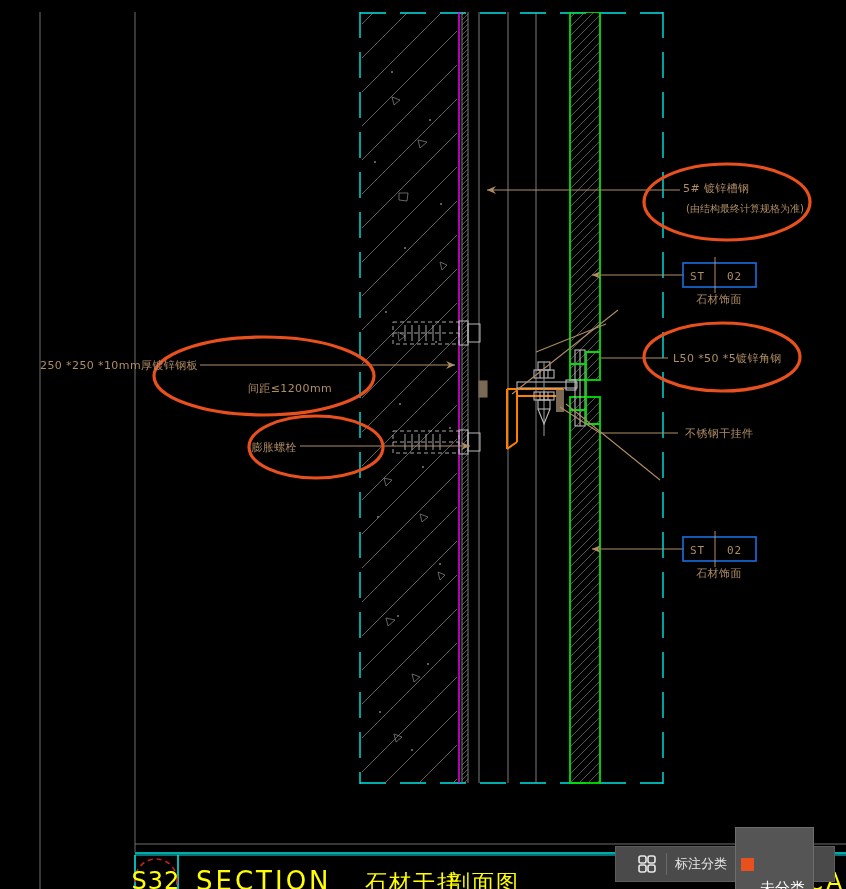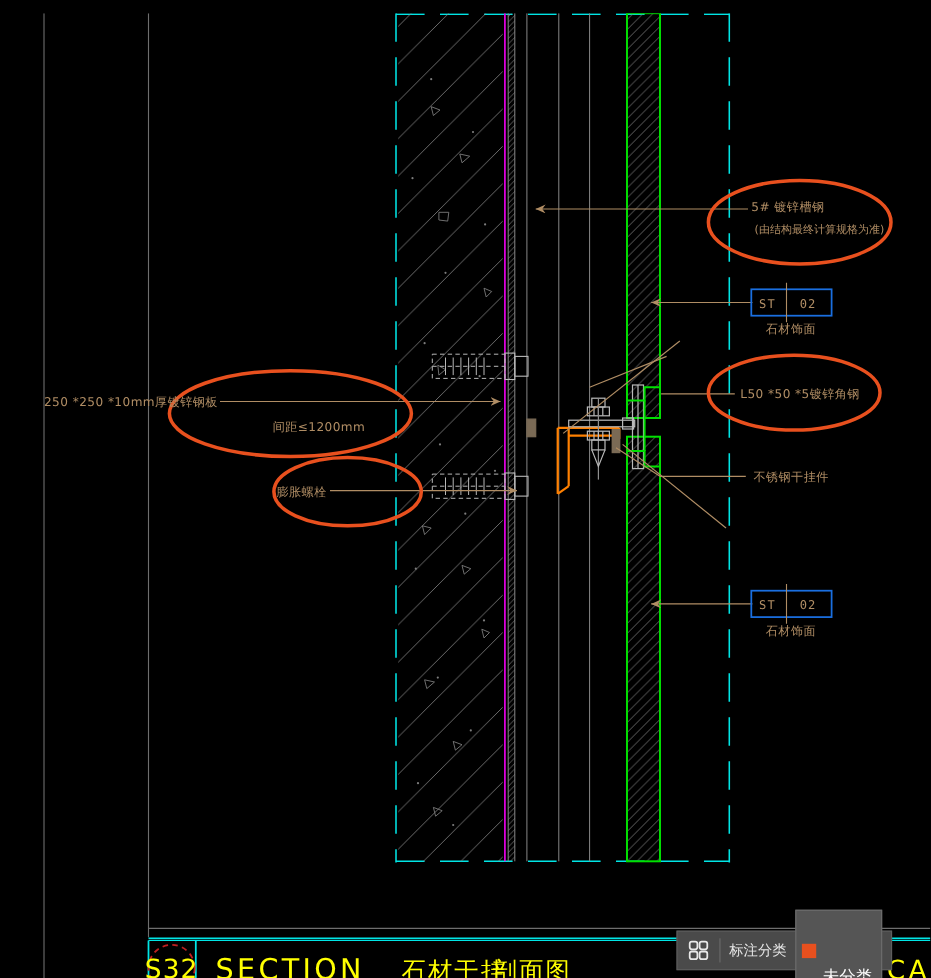--- a/index.html
+++ b/index.html
@@ -78,21 +78,21 @@
   #toolbar {
     position: absolute;
     left: 615px;
     top: 834px;
     height: 36px;
     display: flex;
     align-items: center;
     background: #4a4a4a;
     border: 1px solid #5d5d5d;
     box-sizing: border-box;
-    padding: 0 8px;
+    padding: 0 20px;
     gap: 8px;
     z-index: 40;
   }
   #toolbar .tb-icon {
     width: 22px;
     height: 22px;
     display: flex;
     align-items: center;
     justify-content: center;
     cursor: pointer;

